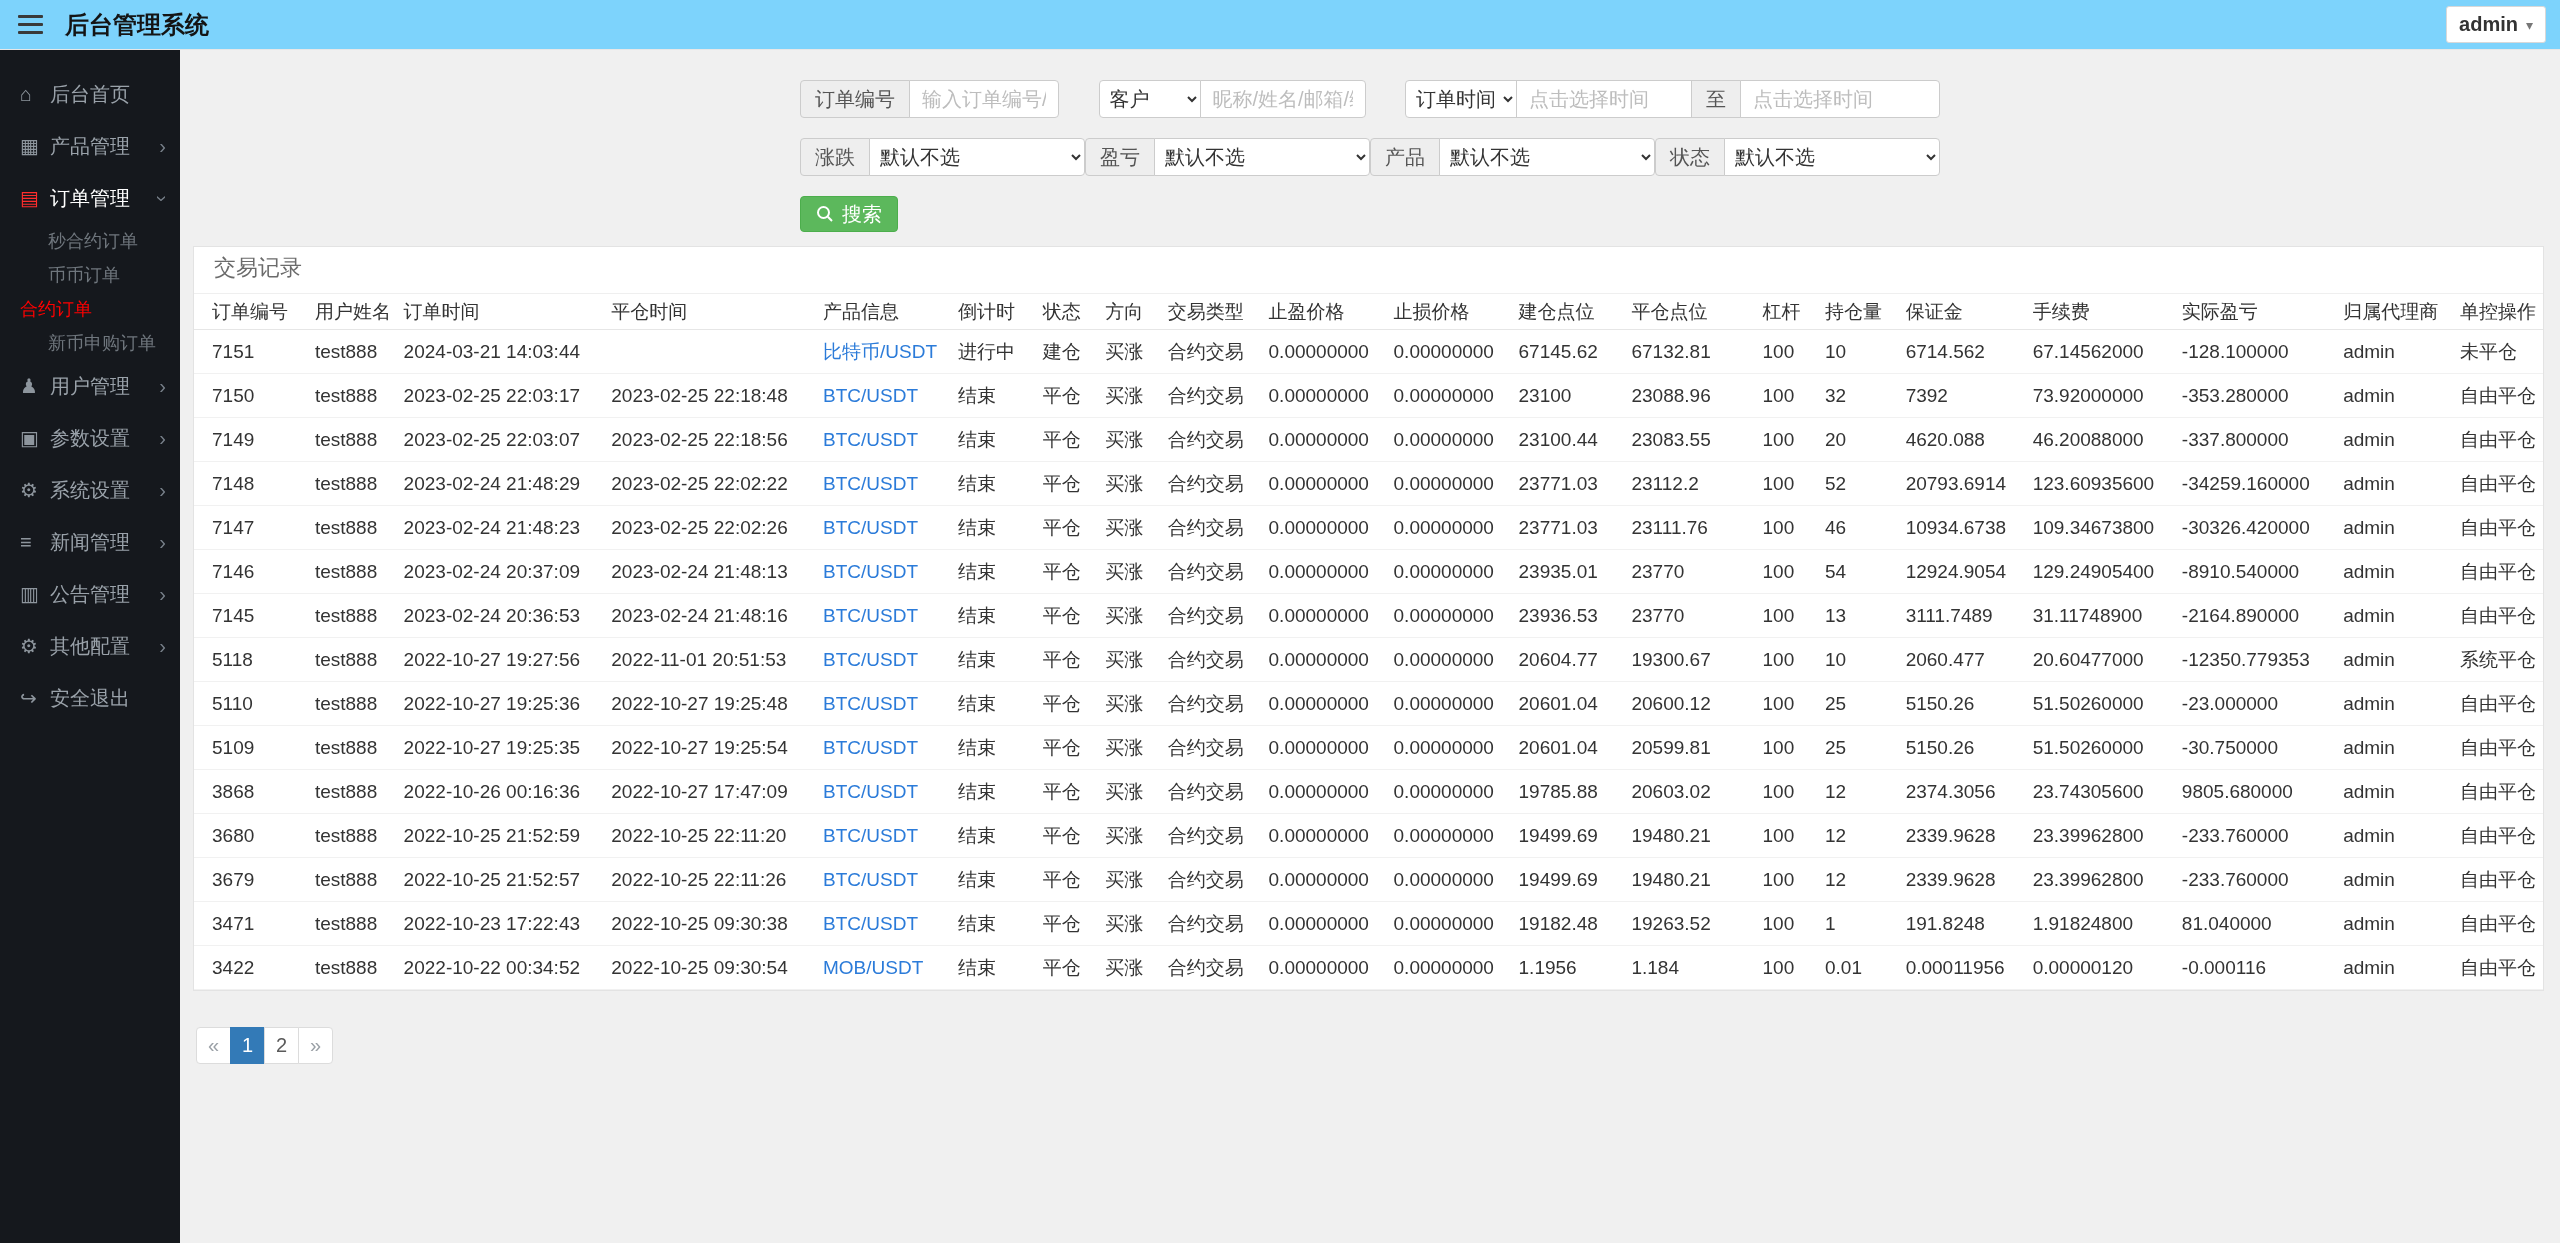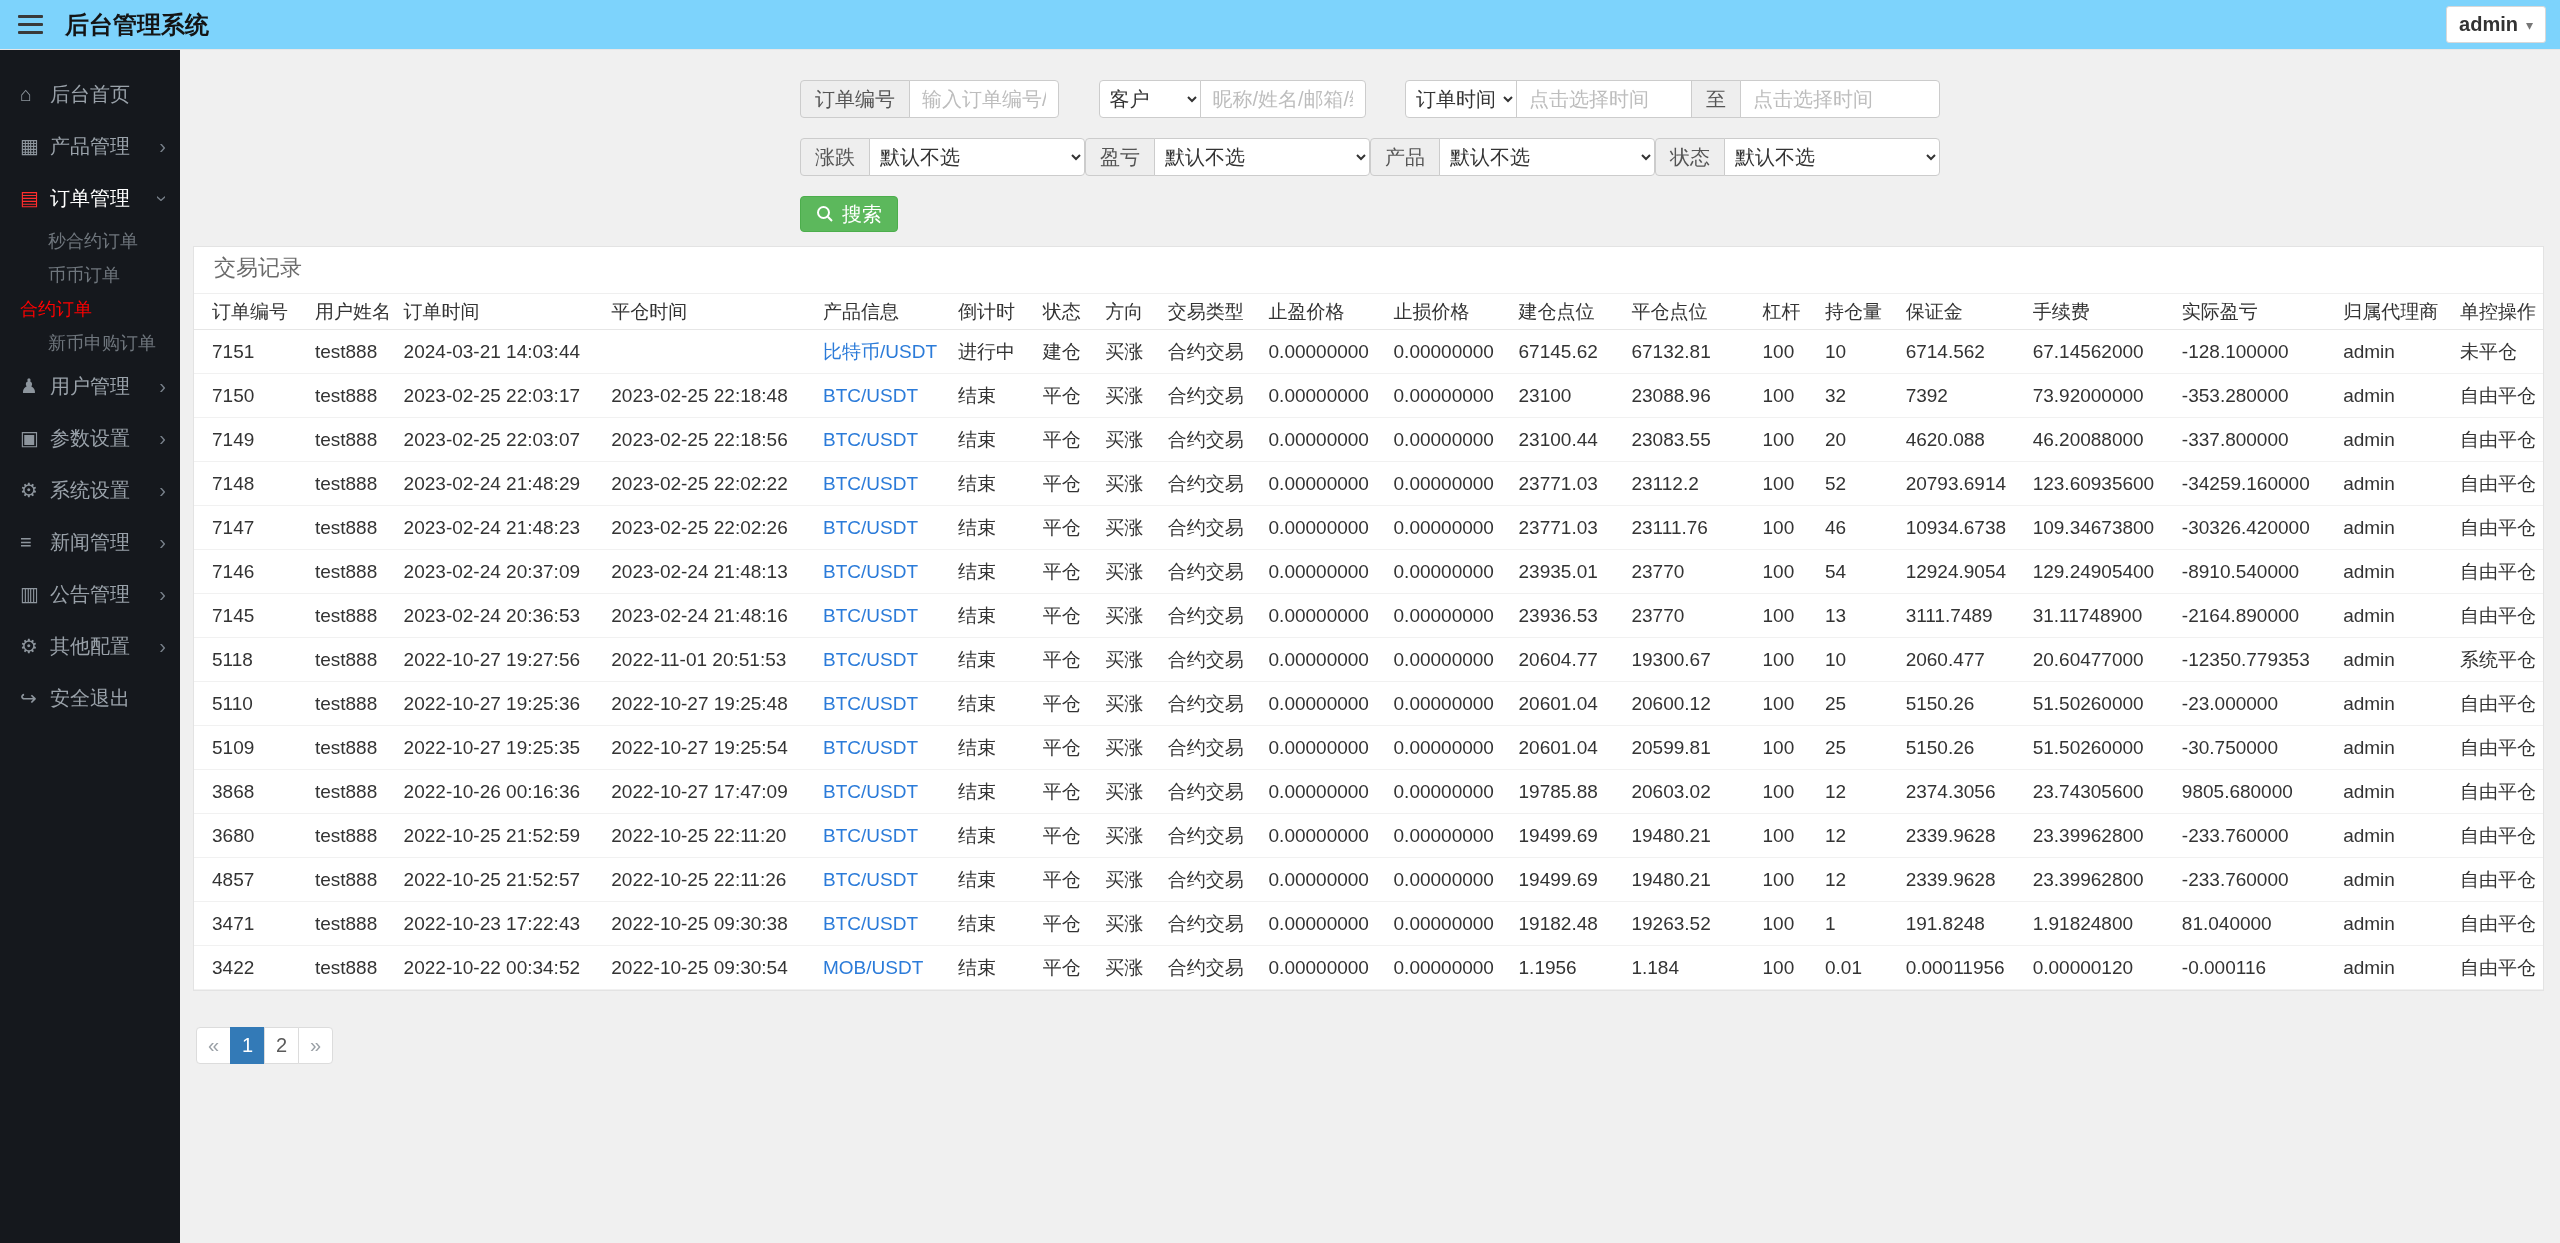--- a/index.html
+++ b/index.html
@@ -544,21 +544,21 @@
             <td class="t-green big">19480.21</td>
             <td>100</td>
             <td>12</td>
             <td class="t-red">2339.9628</td>
             <td class="t-red">23.39962800</td>
             <td class="t-green">-233.760000</td>
             <td>admin</td>
             <td class="t-dim">自由平仓</td>
           </tr>
           <tr>
-            <td>4857</td>
+            <td>3679</td>
             <td>test888</td>
             <td>2022-10-25 21:52:57</td>
             <td>2022-10-25 22:11:26</td>
             <td><a class="t-link">BTC/USDT</a></td>
             <td class="t-red">结束</td>
             <td>平仓</td>
             <td class="t-red">买涨</td>
             <td class="t-red">合约交易</td>
             <td class="t-gray">0.00000000</td>
             <td class="t-gray">0.00000000</td>

